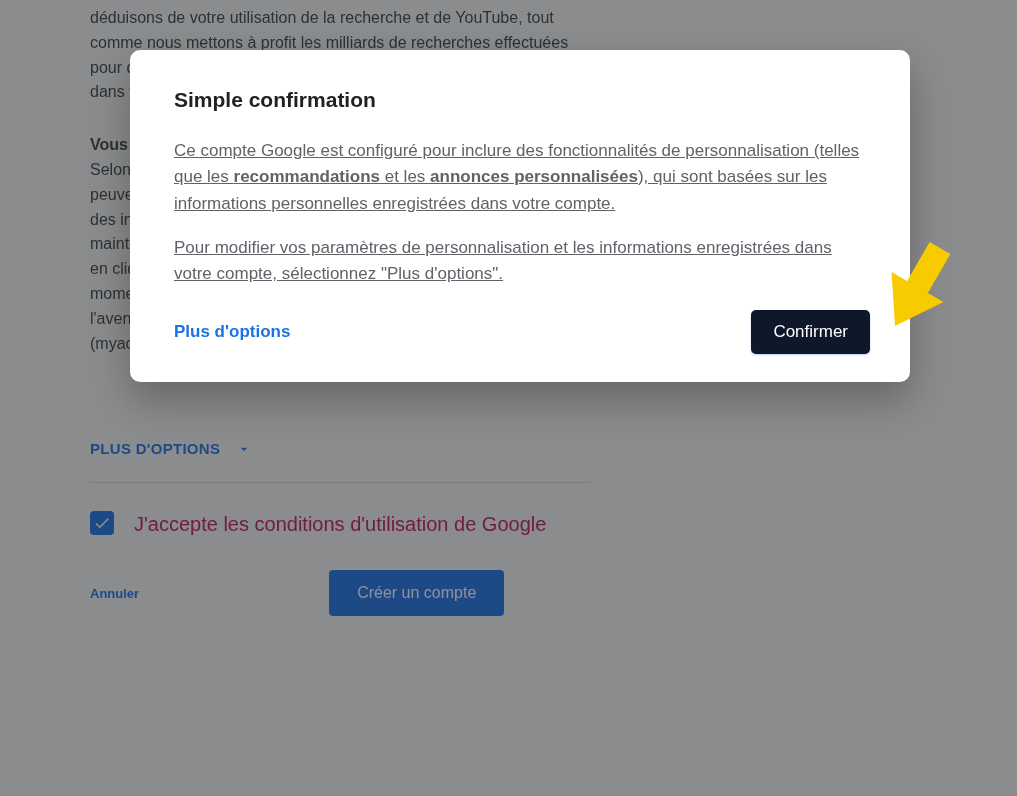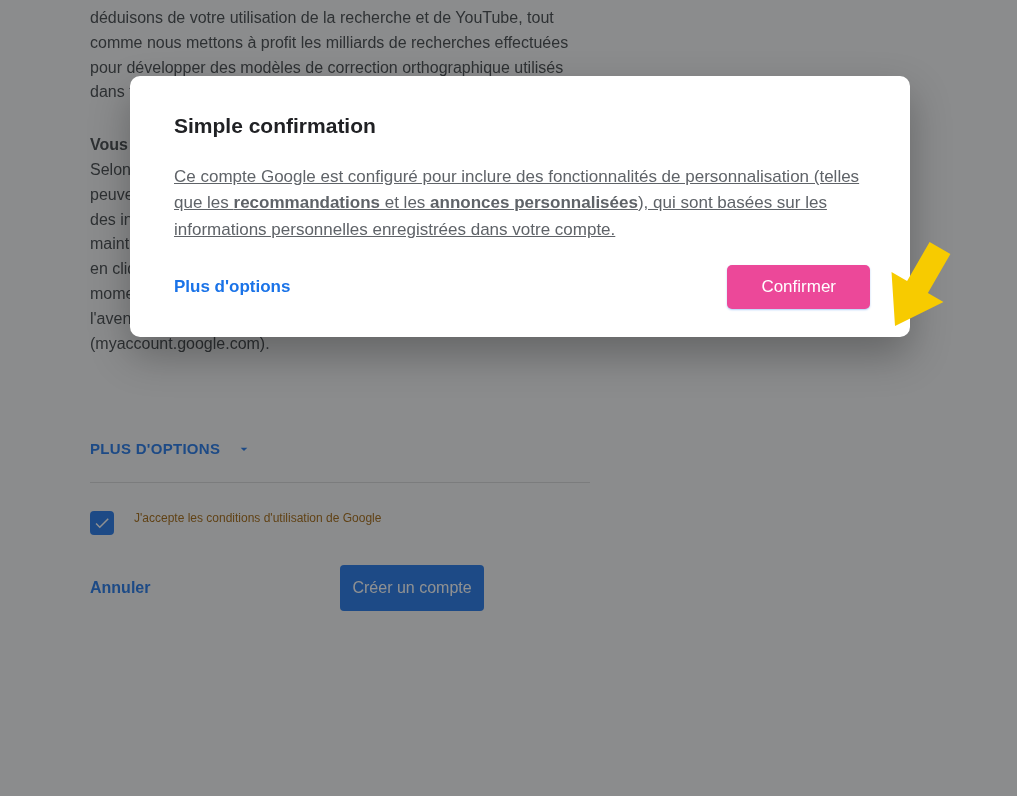--- a/index.html
+++ b/index.html
@@ -55,45 +55,45 @@
     }
     .checkbox {
       width: 24px; height: 24px; flex: 0 0 24px;
       border-radius: 4px;
       background: #1a73e8;
       display: flex; align-items: center; justify-content: center;
       margin-top: 2px;
       cursor: pointer;
     }
     .checkbox svg { width: 18px; height: 18px; fill: #fff; }
-    .check-label { color: #a16207; font-size: 12px; line-height: 1.55; }
+    .check-label { color: #be185d; font-size: 20px; line-height: 1.55; }
     .actions {
       display: flex; align-items: center; gap: 190px;
       margin-top: 20px;
     }
     .cancel-btn {
       background: none; border: none;
-      color: #1a73e8; font-weight: 600; font-size: 16px;
+      color: #1a73e8; font-weight: 600; font-size: 13px;
       padding: 4px 0; cursor: pointer;
     }
     .create-btn {
       background: #1a73e8; color: #fff;
       border: none; border-radius: 4px;
-      padding: 14px 12px; font-size: 16px; font-weight: 500;
+      padding: 14px 28px; font-size: 16px; font-weight: 500;
       cursor: pointer;
     }
     
     .overlay-scrim {
       position: absolute; inset: 0;
       background: rgba(32,33,36,0.5);
     }
     
     .dialog {
       position: absolute;
-      left: 130px; top: 76px;
+      left: 130px; top: 50px;
       width: 780px;
       background: #fff;
       border-radius: 10px;
       box-shadow: 0 18px 40px rgba(0,0,0,0.28);
       padding: 38px 40px 28px 44px;
     }
     .dialog-title {
       color: #202124;
       font-size: 21px;
       font-weight: 600;
@@ -109,23 +109,23 @@
     .dialog-body b { color: #5f6368; font-weight: 700; }
     .dialog-actions {
       display: flex; justify-content: space-between; align-items: center;
       margin-top: 22px;
     }
     .more-link {
       color: #1a73e8; font-weight: 600; font-size: 17px;
       cursor: pointer;
     }
     .confirm-btn {
-      background: #ec4899; color: #fff;
+      background: #0f172a; color: #fff;
       border: none; border-radius: 5px;
-      padding: 12px 34px; font-size: 17px; font-weight: 500;
+      padding: 12px 22px; font-size: 17px; font-weight: 500;
       cursor: pointer;
       box-shadow: 0 1px 2px rgba(26,115,232,0.35);
     }
     
     .pointer-arrow {
       position: absolute;
       left: 835px; top: 225px;
       width: 150px; height: 150px;
       transform: rotate(0deg);
       pointer-events: none;
@@ -172,20 +172,21 @@
 </div>
 
 <div class="overlay-scrim"></div>
 
 <div class="dialog">
   <div class="dialog-title">Simple confirmation</div>
   <div class="dialog-body">
     <p>
       <span>Ce compte Google est configuré pour inclure des fonctionnalités de personnalisation (telles que les </span><b>recommandations</b><span> et les </span><b>annonces personnalisées</b><span>), qui sont basées sur les informations personnelles enregistrées dans votre compte.</span>
     </p>
+    <p>Pour modifier vos paramètres de personnalisation et les informations enregistrées dans votre compte, sélectionnez "Plus d'options".</p>
   </div>
   <div class="dialog-actions">
     <span class="more-link">Plus d'options</span>
     <button class="confirm-btn">Confirmer</button>
   </div>
 </div>
 
 <div class="pointer-arrow">
   <svg viewBox="0 0 100 100">
     <g transform="rotate(30 50 50)">

